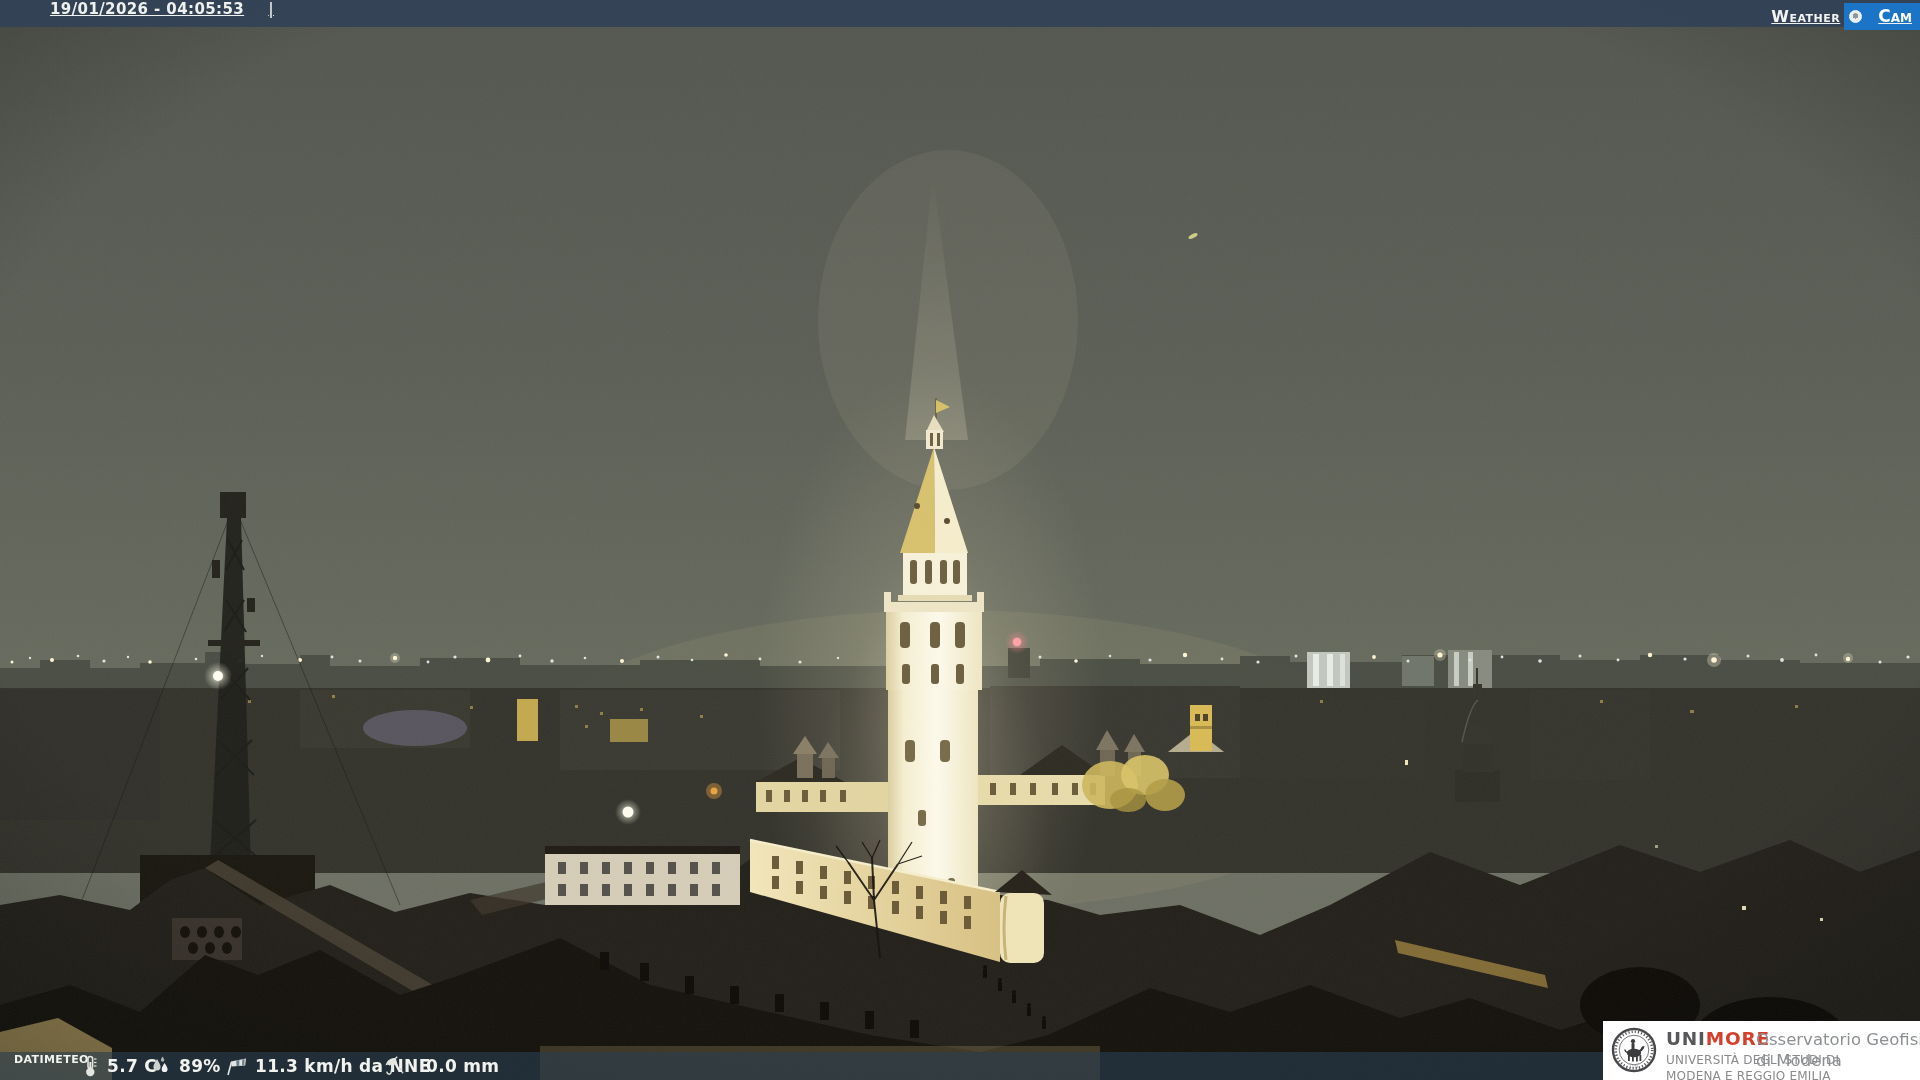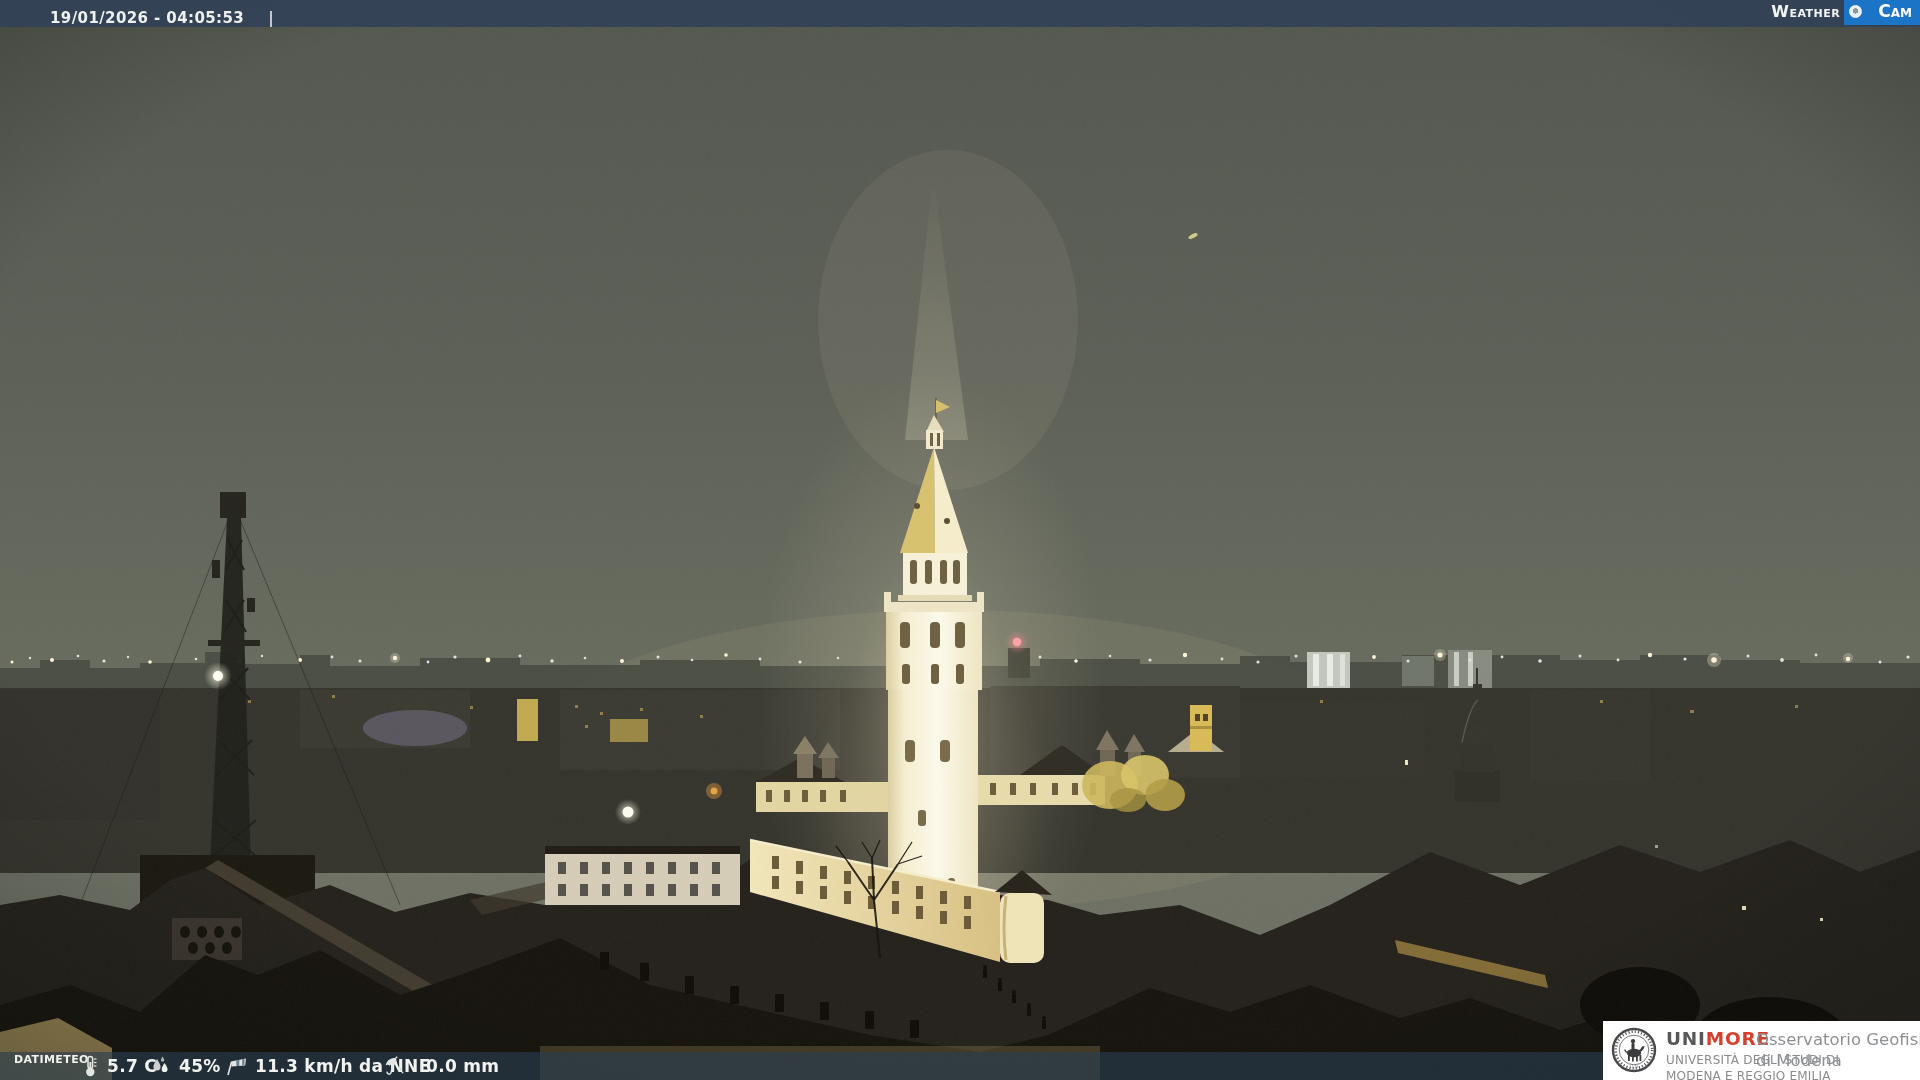--- a/index.html
+++ b/index.html
@@ -7,22 +7,23 @@
     position:relative; width:1920px; height:1080px; overflow:hidden;
     font-family:"DejaVu Sans","Liberation Sans",sans-serif;
     background:#5e6258;
   }
   svg.scene { position:absolute; left:0; top:0; display:block; }
 
   
   .topbar {
     position:absolute; left:0; top:0; right:0; height:27px;
     background:rgba(50,66,86,.93);
-    display:flex; align-items:flex-end; justify-content:space-between;
+    display:flex; align-items:flex-start; justify-content:space-between;
     color:#eef1ee;
+    text-decoration:underline;
   }
   .topbar-left {
     display:flex; align-items:center; gap:24px;
     padding-left:50px; font-size:15px; font-weight:bold; letter-spacing:.4px;
     white-space:nowrap;
   }
   .topbar-sep { opacity:.9; }
   .wcam { display:flex; align-items:center; height:32px; }
   .wcam-word {
     font-variant:small-caps; font-size:16px; font-weight:bold;
@@ -527,21 +528,21 @@
     </div>
 
     <div class="reading r-hum">
       <span>
         <svg width="22" height="22" viewBox="0 0 22 22">
           <path d="M7 4 C4.6 8 3.4 10 3.4 11.8 a3.6 3.6 0 0 0 7.2 0 C10.6 10 9.4 8 7 4 Z" fill="#cdd2cf"></path>
           <path d="M14.5 8 C12.6 11.2 11.7 12.8 11.7 14.2 a2.9 2.9 0 0 0 5.8 0 C17.5 12.8 16.6 11.2 14.5 8 Z" fill="#eef1ee"></path>
           <path d="M12.5 1.5 C11.4 3.4 10.9 4.3 10.9 5.1 a1.7 1.7 0 0 0 3.4 0 C14.3 4.3 13.7 3.4 12.5 1.5 Z" fill="#aeb4b1"></path>
         </svg>
       </span>
-      <span>45%</span>
+      <span>89%</span>
     </div>
 
     <div class="reading r-wind">
       <span>
         <svg width="24" height="22" viewBox="0 0 24 22">
           <line x1="4" y1="20" x2="7.5" y2="7" stroke="#e3e5e1" stroke-width="1.6"></line>
           <polygon points="7,6.5 22,3.5 21.2,10.5 7.6,11.5" fill="#e3e5e1"></polygon>
           <polygon points="12.2,5.6 15.4,5 15.2,10.9 12.5,11.1" fill="#6d7f8c"></polygon>
           <polygon points="18.2,4.4 20.6,4 20.4,10.2 18.1,10.5" fill="#6d7f8c"></polygon>
         </svg>

